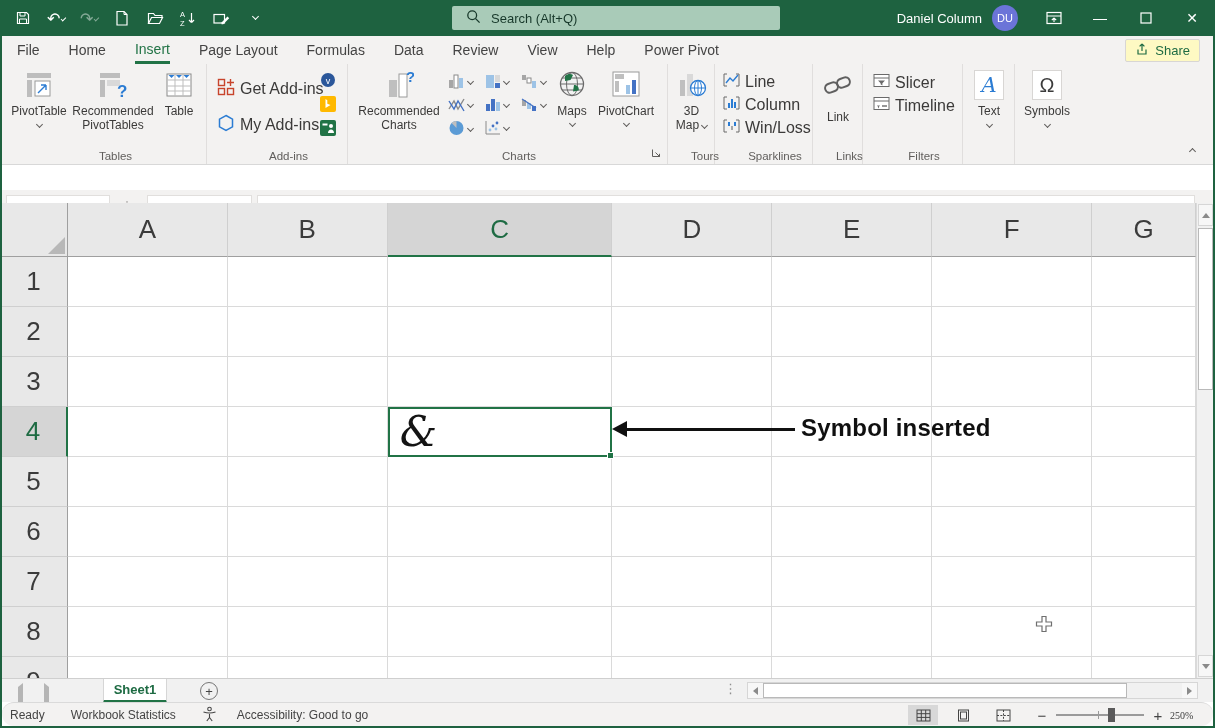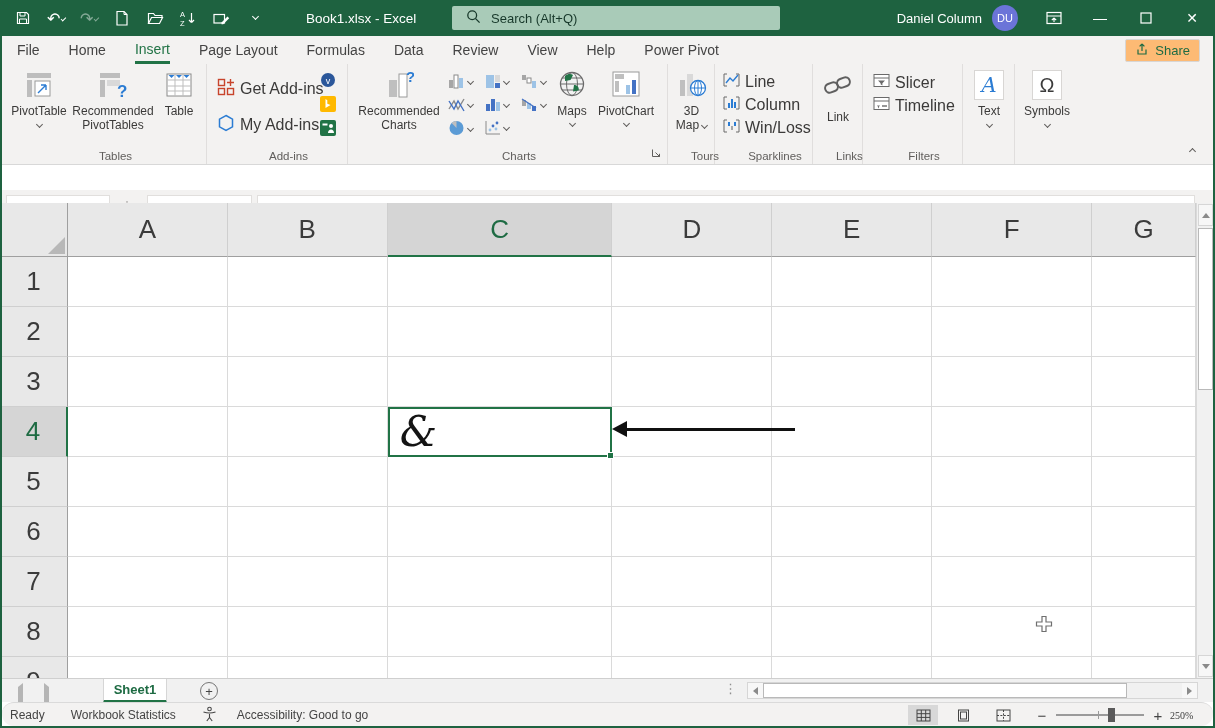--- a/index.html
+++ b/index.html
@@ -20,21 +20,21 @@
   .user-name{position:absolute;right:233px;top:0;height:36px;display:flex;align-items:center;font-size:13px;}
   .avatar{position:absolute;right:197px;top:5px;width:26px;height:26px;border-radius:50%;background:#6b74d8;
           display:flex;align-items:center;justify-content:center;font-size:11px;color:#fff;}
   .winctl{position:absolute;right:0;top:0;height:36px;display:flex;}
   .winbtn{width:46px;height:36px;display:flex;align-items:center;justify-content:center;font-size:14px;color:#fff;}
 
   
   .menubar{position:absolute;left:2px;top:36px;width:1211px;height:28px;background:#f3f2f1;display:flex;align-items:stretch;padding-left:15px;}
   .tab{display:flex;align-items:center;font-size:14px;color:#444;margin-right:29px;white-space:nowrap;}
   .tab.active{color:#217346;border-bottom:3px solid #217346;font-weight:400;}
-  .share-btn{position:absolute;right:13px;top:3px;height:23px;padding:0 9px;background:#fdba74;border:1px solid #d8d6d4;
+  .share-btn{position:absolute;right:13px;top:3px;height:23px;padding:0 9px;background:#fef9c3;border:1px solid #d8d6d4;
              border-radius:2px;display:flex;align-items:center;gap:6px;font-size:13px;color:#1e6b43;}
 
   
   .ribbon{position:absolute;left:2px;top:64px;width:1211px;height:101px;background:#f3f2f1;border-bottom:1px solid #d8d8d8;display:flex;}
   .rgroup{position:relative;height:100%;border-right:1px solid #e0dedd;flex:none;}
   .glabel{position:absolute;bottom:2px;left:0;right:0;text-align:center;font-size:11.5px;color:#605e5c;white-space:nowrap;padding-left:23px;}
   .blabel{font-size:12px;color:#3b3a39;text-align:center;line-height:14px;}
   .chv{display:inline-block;width:5px;height:5px;border-right:1.3px solid #605e5c;border-bottom:1.3px solid #605e5c;transform:rotate(45deg);}
   .chvup{transform:rotate(225deg);}
   .rowbtn{position:absolute;display:flex;align-items:center;gap:5px;font-size:16px;color:#3b3a39;white-space:nowrap;}
@@ -150,21 +150,20 @@
         <svg width="17" height="14" viewBox="0 0 17 14">
             <rect x="1" y="3.5" width="10.5" height="8.5" fill="none" stroke="#fff" stroke-width="1.2"></rect>
             <path d="M8.5 11.5l6-6 1.7 1.7-6 6h-1.7z" fill="#fff"></path>
           </svg>
       </span>
       <span class="qicn">
           <span class="qchv" style="margin-top:-3px;"></span>
         </span>
     </div>
 
-    <div class="doc-title">Book1.xlsx - Excel</div>
 
     <div class="search-box">
       <span>
         <svg width="15" height="15" viewBox="0 0 15 15">
             <circle cx="6.2" cy="6.2" r="4.4" fill="none" stroke="#17382a" stroke-width="1.3"></circle>
             <path d="M9.6 9.6l4 4" stroke="#17382a" stroke-width="1.3"></path>
           </svg>
       </span>
       <span>Search (Alt+Q)</span>
     </div>
@@ -654,20 +653,21 @@
         <div class="cell cw2"></div>
         <div class="cell cw3"></div>
         <div class="cell cw4"></div>
         <div class="cell cw5"></div>
         <div class="cell cw6"></div>
     </div>
   </div>
 
   <div class="ann-head"></div>
   <div class="ann-line"></div>
+  <div class="ann-text">Symbol inserted</div>
 
   <span class="abs" style="left:1035px;top:615px;">
     <svg width="18" height="18" viewBox="0 0 18 18">
         <path d="M7 1.5h4v5.5H16.5v4H11v5.5H7V11H1.5V7H7z" fill="#fff" stroke="#6f6f6f" stroke-width="1.2"></path>
       </svg>
   </span>
 
   <div class="vscroll">
     <div class="varrow" style="top:1px;">
         <span class="tri-up"></span>

